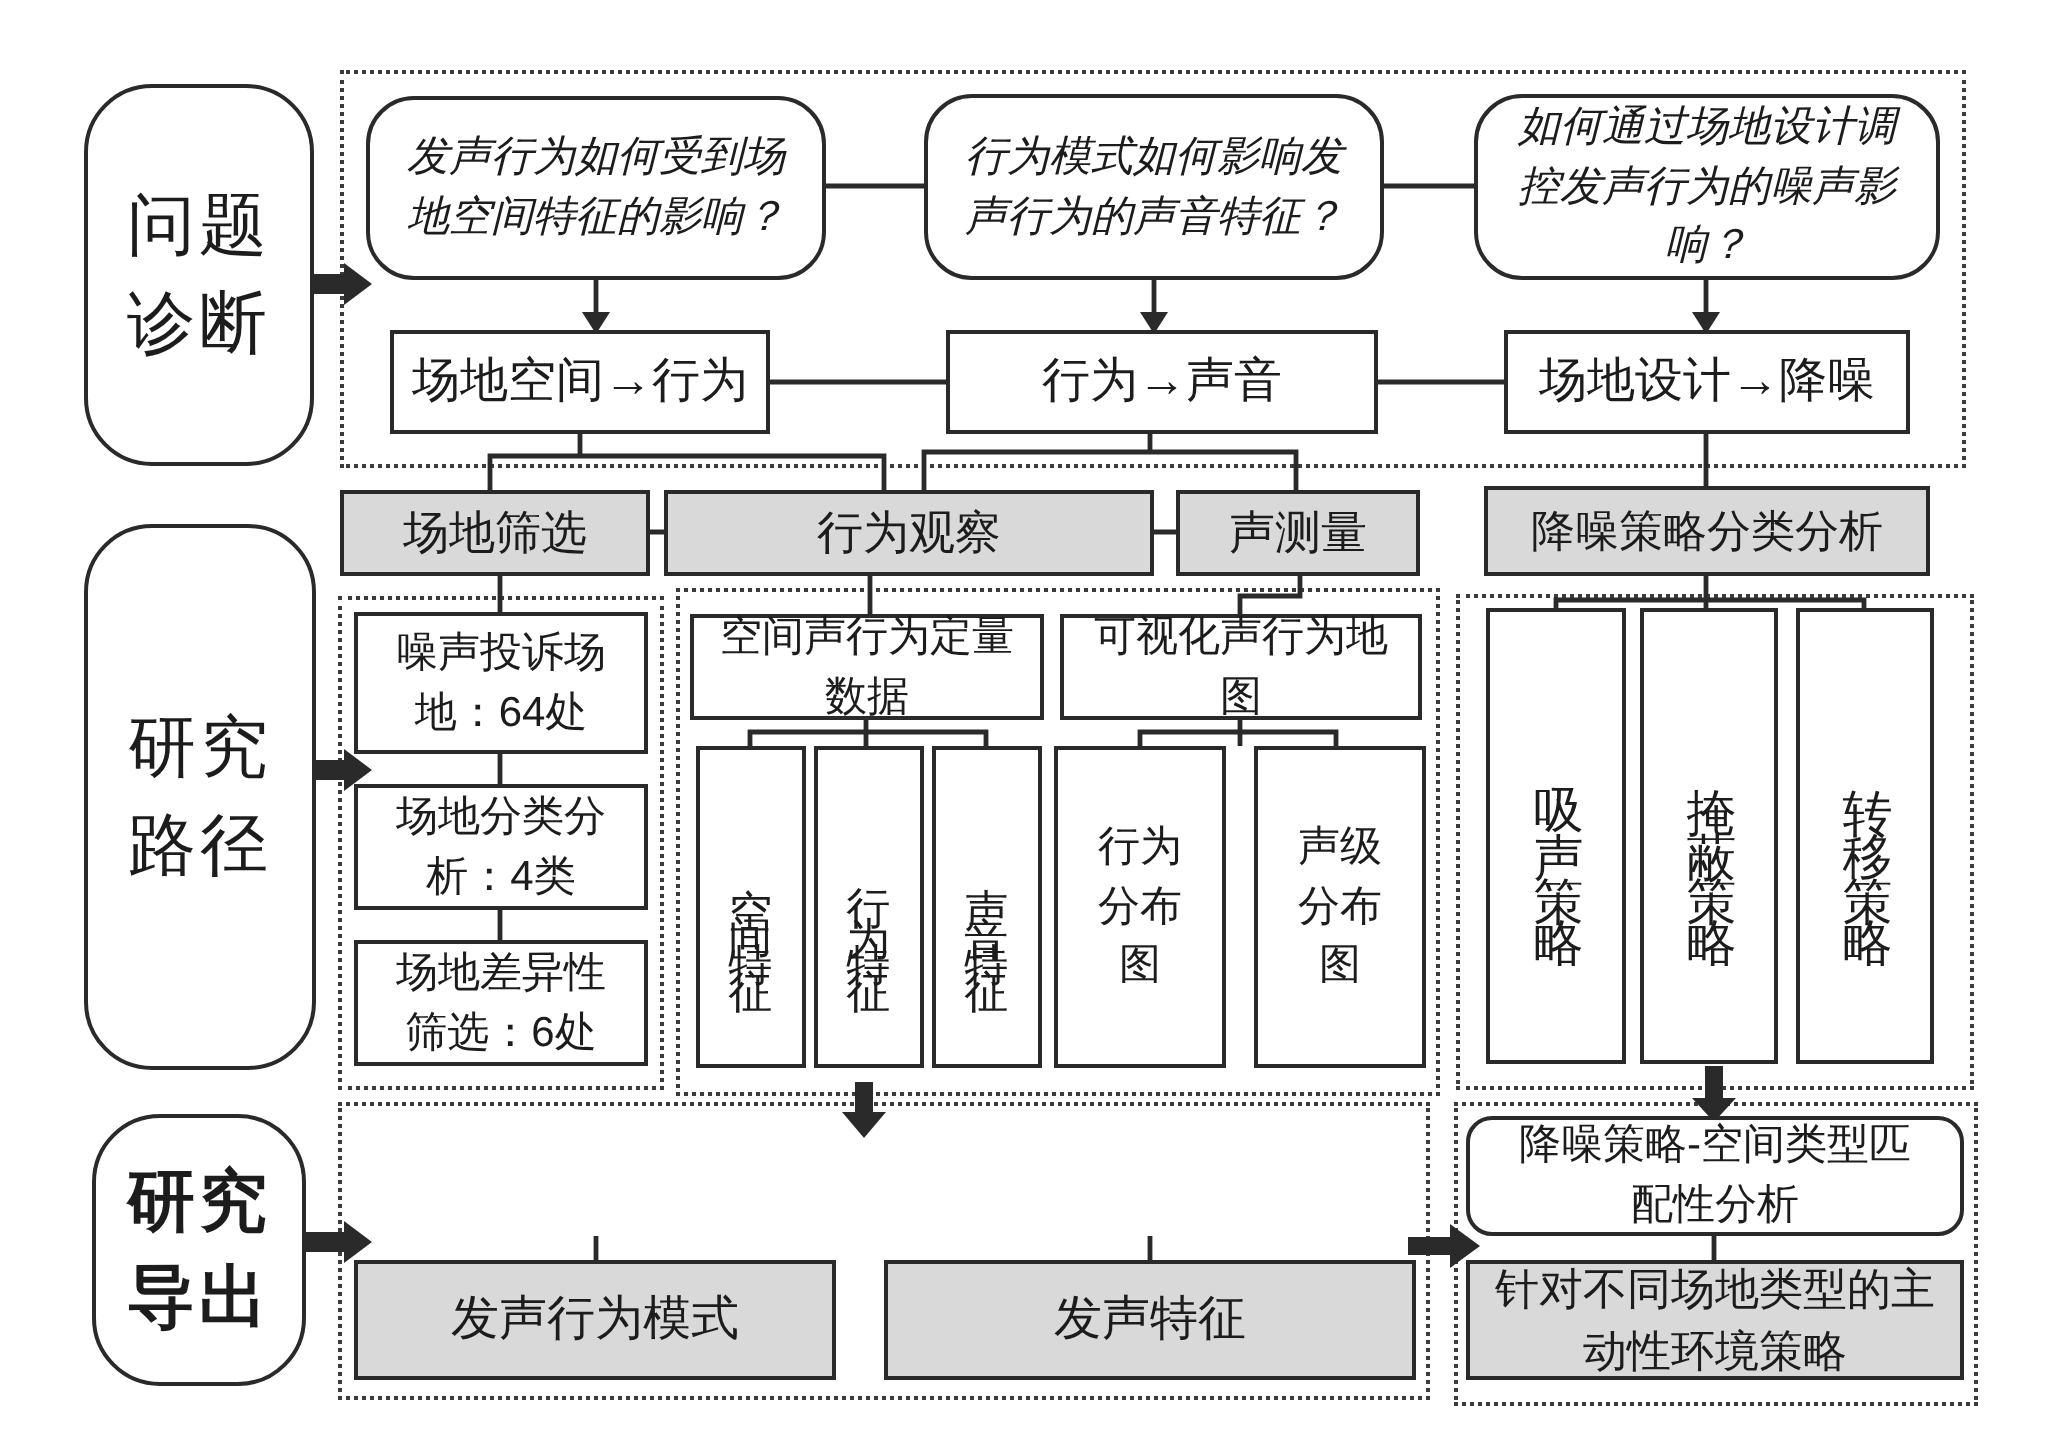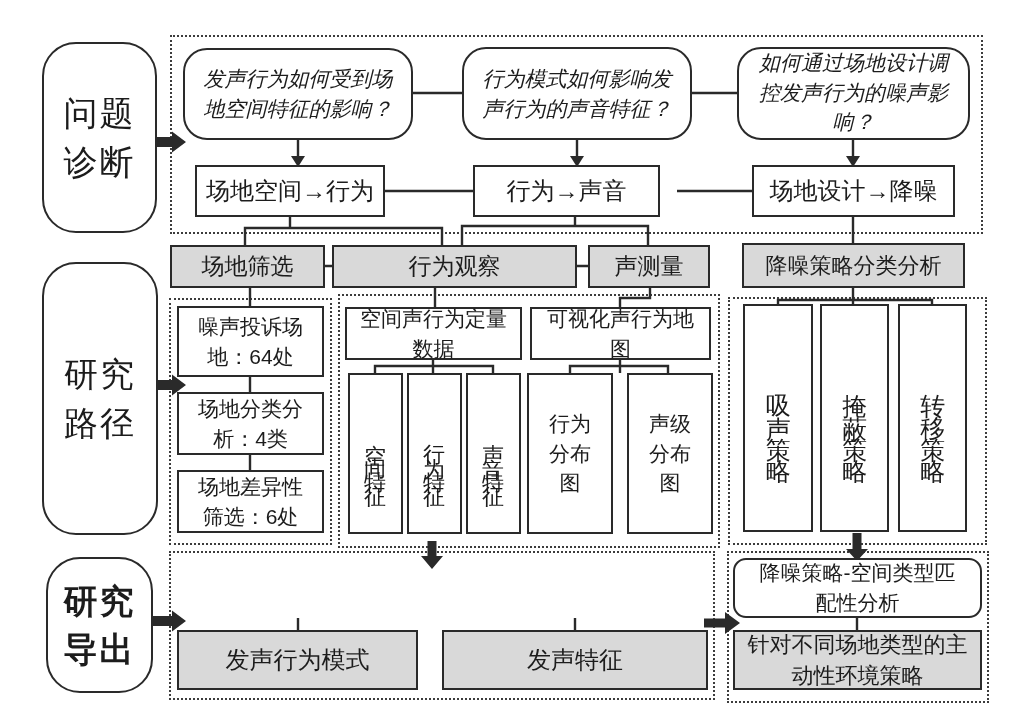--- a/index.html
+++ b/index.html
@@ -76,24 +76,24 @@
     <path class="solid" d="M852.5 533 V549 H846 L857 561 L868 549 H861.5 V533 Z"></path>
     <path class="solid" d="M704 618.5 H725 V612 L740 623 L725 634 V627.5 H704 Z"></path>
   </svg>
 
   <div class="box rlabel" style="left:42px;top:42px;width:115px;height:191px;">问题诊断</div>
   <div class="box rlabel" style="left:42px;top:262px;width:116px;height:273px;">研究路径</div>
   <div class="box rlabel" style="left:46px;top:557px;width:107px;height:136px;font-weight:bold;">研究导出</div>
 
   <div class="box bubble" style="left:183px;top:48px;width:230px;height:92px;">发声行为如何受到场地空间特征的影响？</div>
   <div class="box bubble" style="left:462px;top:47px;width:230px;height:93px;">行为模式如何影响发声行为的声音特征？</div>
-  <div class="box bubble" style="left:737px;top:47px;width:233px;height:93px;font-family:Liberation Serif, serif;">如何通过场地设计调控发声行为的噪声影响？</div>
+  <div class="box bubble" style="left:737px;top:47px;width:233px;height:93px;">如何通过场地设计调控发声行为的噪声影响？</div>
 
   <div class="box concept" style="left:195px;top:165px;width:190px;height:52px;">场地空间→行为</div>
-  <div class="box concept" style="left:473px;top:165px;width:187px;height:52px;">行为→声音</div>
+  <div class="box concept" style="left:473px;top:165px;width:216px;height:52px;">行为→声音</div>
   <div class="box concept" style="left:752px;top:165px;width:203px;height:52px;">场地设计→降噪</div>
 
   <div class="box gray method" style="left:170px;top:245px;width:155px;height:43px;">场地筛选</div>
   <div class="box gray method" style="left:332px;top:245px;width:245px;height:43px;">行为观察</div>
   <div class="box gray method" style="left:588px;top:245px;width:122px;height:43px;">声测量</div>
   <div class="box gray method" style="left:742px;top:243px;width:223px;height:45px;font-size:22px;">降噪策略分类分析</div>
 
   <div class="box step" style="left:177px;top:306px;width:147px;height:71px;">噪声投诉场地：64处</div>
   <div class="box step" style="left:177px;top:392px;width:147px;height:63px;">场地分类分析：4类</div>
   <div class="box step" style="left:177px;top:470px;width:147px;height:63px;">场地差异性筛选：6处</div>

